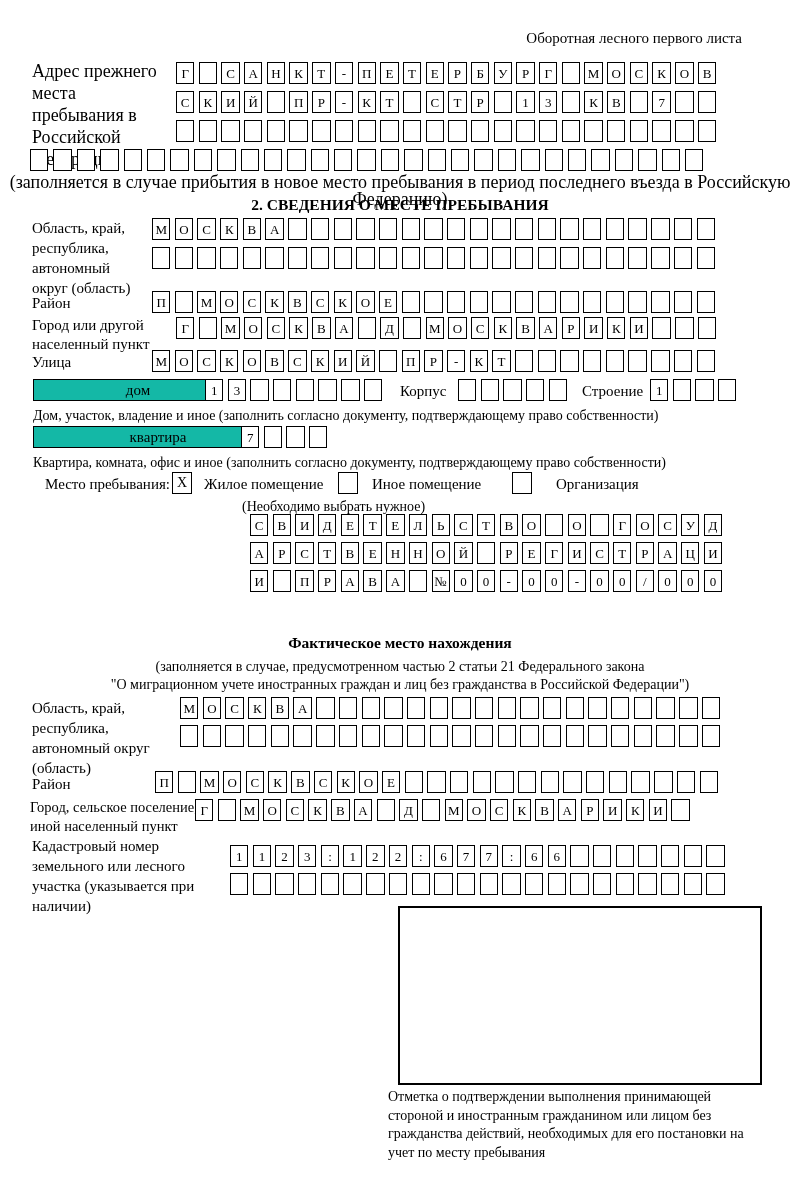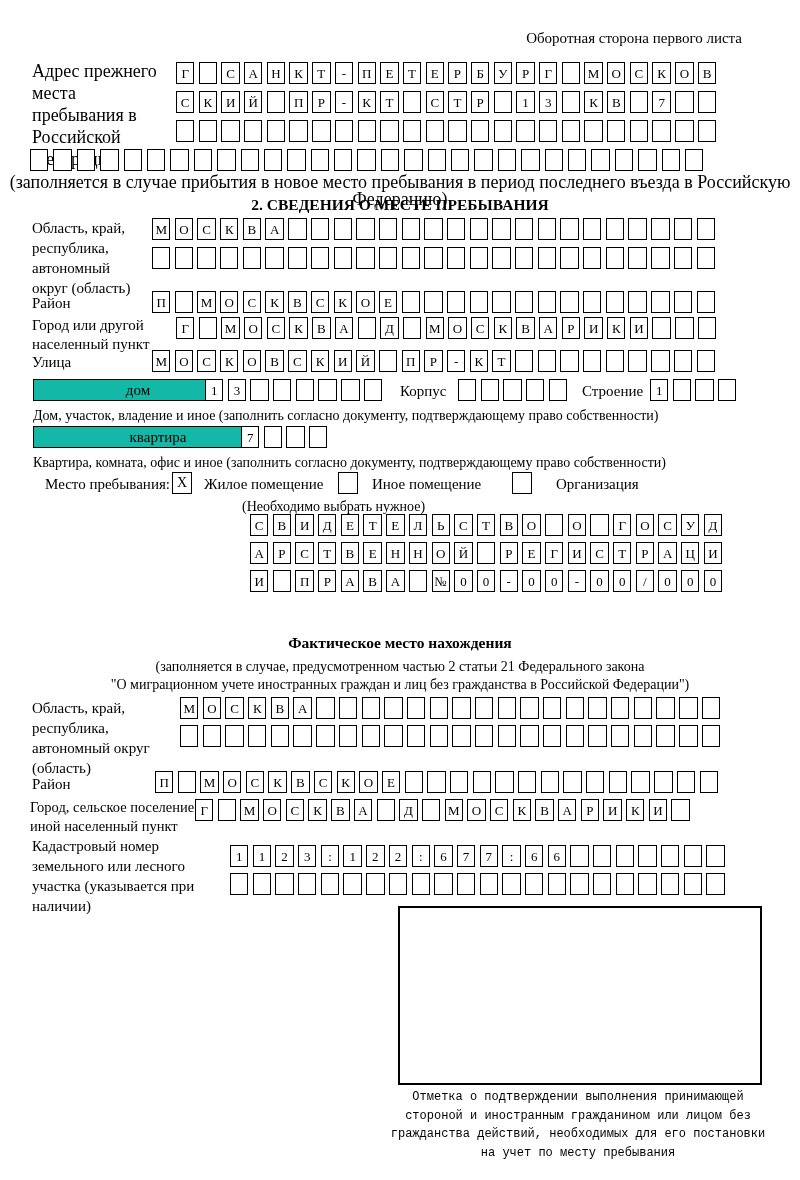--- a/index.html
+++ b/index.html
@@ -23,28 +23,28 @@
   }
   .namedbox{
     border:1.8px solid #000;height:20px;display:flex;align-items:center;justify-content:center;
     font-size:15px;background:#14b8a6;padding-left:24px;
   }
   .chk{
     width:18px;height:20px;border:1.8px solid #000;display:flex;align-items:center;justify-content:center;
     font-size:14px;background:#fff;
   }
   .bigbox{border:2px solid #000;background:#fff;}
-  .caption{font-size:12px;line-height:18.5px;text-align:center;font-family:Liberation Mono, monospace;}
+  .caption{font-size:14px;line-height:18.5px;}
 </style>
 </head>
 <body>
 
 <div class="page">
 
-  <div class="abs lbl" style="top:28px;right:58px;">Оборотная сторона первого листа</div>
+  <div class="abs lbl" style="top:28px;right:58px;">Оборотная лесного первого листа</div>
 
   <div class="abs lbl26" style="top:60px;left:32px;width:135px;">Адрес прежнего места пребывания в Российской Федерации</div>
   <div class="abs cells" style="top:62px;left:176px;">
       <div class="cell">Г</div>
       <div class="cell"></div>
       <div class="cell">С</div>
       <div class="cell">А</div>
       <div class="cell">Н</div>
       <div class="cell">К</div>
       <div class="cell">Т</div>

